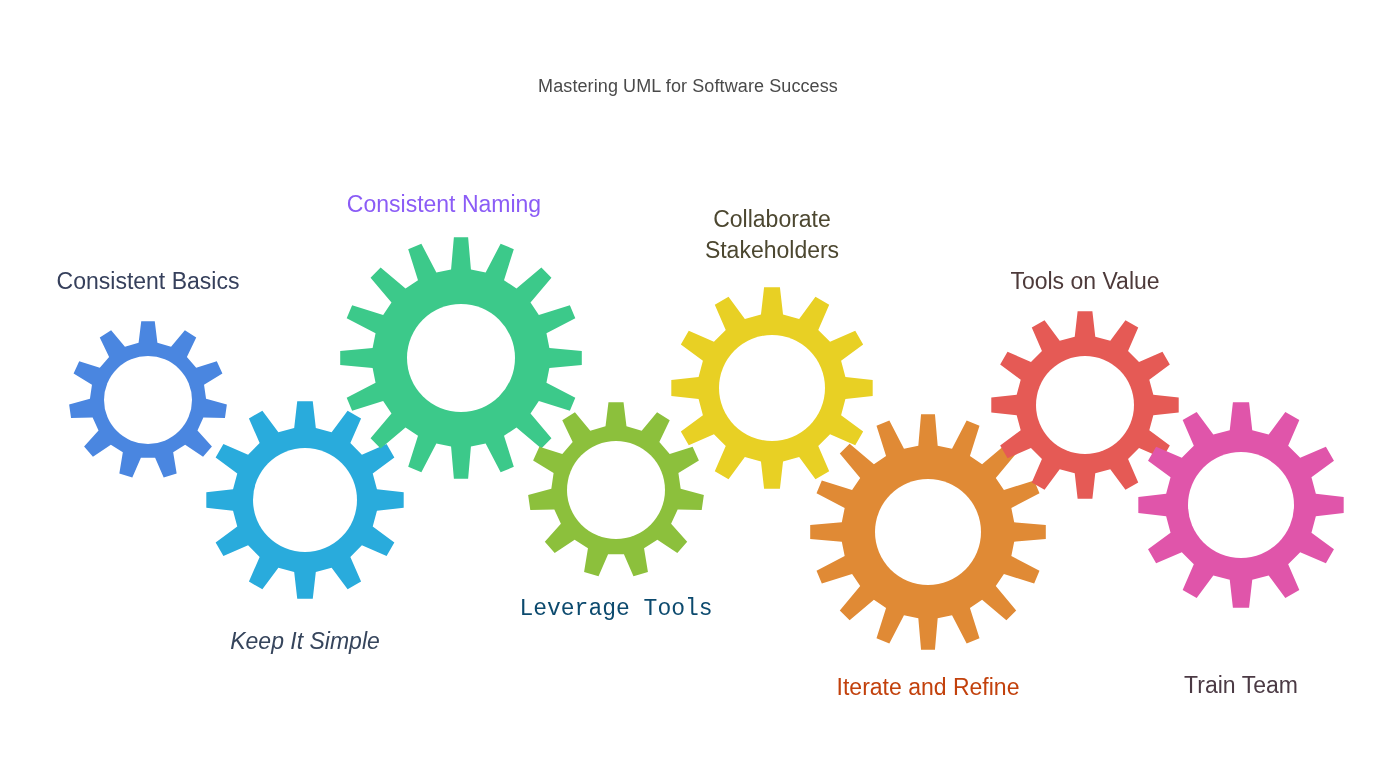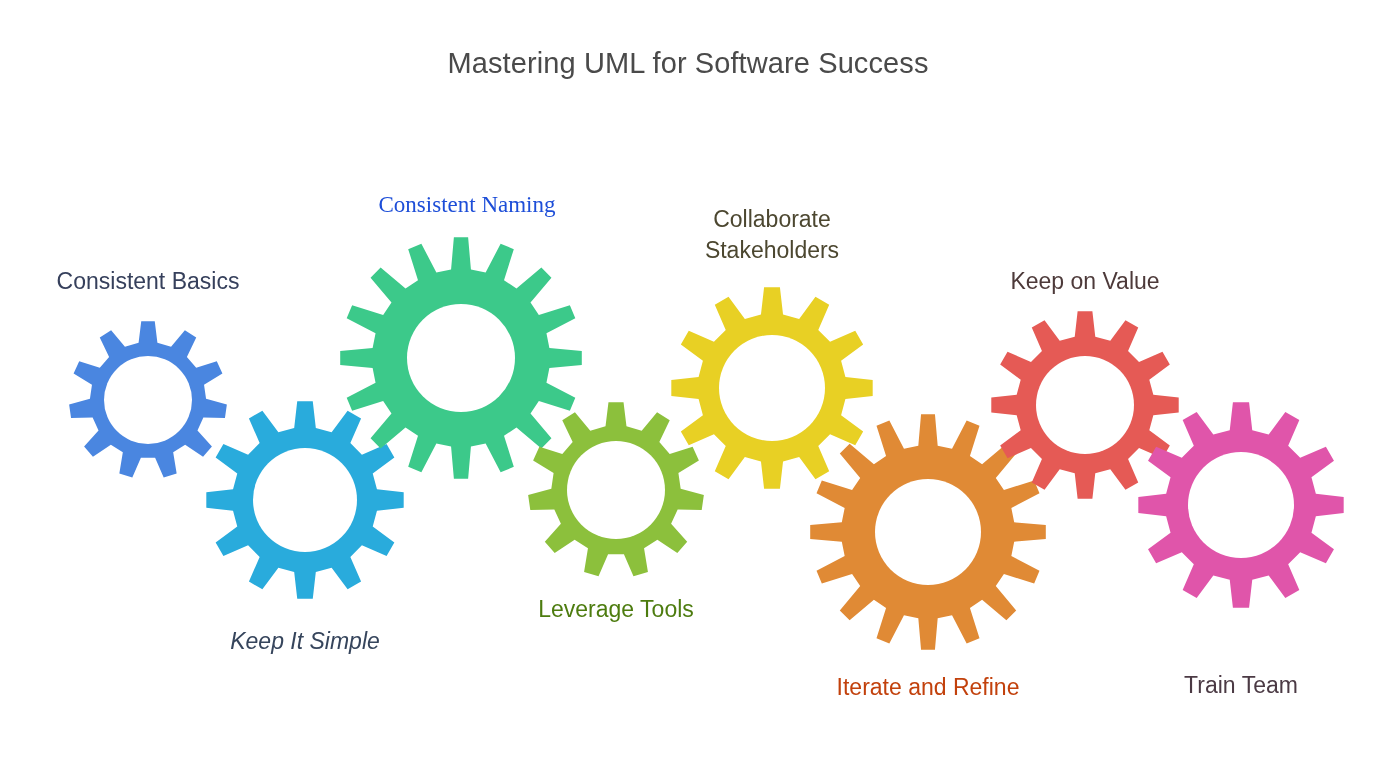--- a/index.html
+++ b/index.html
@@ -15,24 +15,24 @@
   #canvas {
     position: relative;
     width: 1376px;
     height: 767px;
     background: #ffffff;
     overflow: hidden;
   }
   #diagram-title {
     position: absolute;
     left: 0;
-    top: 47px;
+    top: 76px;
     width: 1376px;
     text-align: center;
-    font-size: 29px;
+    font-size: 18px;
     font-weight: 400;
     color: #4a4a4a;
     letter-spacing: 0.1px;
     white-space: nowrap;
   }
   #gear-layer {
     position: absolute;
     left: 0;
     top: 0;
     width: 1376px;
@@ -86,22 +86,22 @@
       </g>
       <g>
         <path d="M1229.74,430.14L1232.92,402.32L1249.08,402.32L1252.26,430.14L1268.68,434.54L1268.68,434.54L1285.34,412.03L1299.34,420.12L1288.18,445.79L1300.21,457.82L1300.21,457.82L1325.88,446.66L1333.97,460.66L1311.46,477.32L1315.86,493.74L1315.86,493.74L1343.68,496.92L1343.68,513.08L1315.86,516.26L1311.46,532.68L1311.46,532.68L1333.97,549.34L1325.88,563.34L1300.21,552.18L1288.18,564.21L1288.18,564.21L1299.34,589.88L1285.34,597.97L1268.68,575.46L1252.26,579.86L1252.26,579.86L1249.08,607.68L1232.92,607.68L1229.74,579.86L1213.32,575.46L1213.32,575.46L1196.66,597.97L1182.66,589.88L1193.82,564.21L1181.79,552.18L1181.79,552.18L1156.12,563.34L1148.03,549.34L1170.54,532.68L1166.14,516.26L1166.14,516.26L1138.32,513.08L1138.32,496.92L1166.14,493.74L1170.54,477.32L1170.54,477.32L1148.03,460.66L1156.12,446.66L1181.79,457.82L1193.82,445.79L1193.82,445.79L1182.66,420.12L1196.66,412.03L1213.32,434.54L1229.74,430.14Z" fill="#e055aa"></path>
         <circle cx="1241" cy="505" r="53" fill="#ffffff"></circle>
       </g>
     </svg>
 
   <div id="label-layer">
       <div class="gear-label" style="left: 148px; top: 266px; color: rgb(54, 64, 92);">Consistent Basics</div>
       <div class="gear-label" style="left: 305px; top: 626px; color: rgb(54, 69, 92); font-style: italic;">Keep It Simple</div>
-      <div class="gear-label" style="left: 467px; top: 189px; color: #1d4ed8; font-family: Liberation Serif, serif;">Consistent Naming</div>
-      <div class="gear-label" style="left: 616px; top: 594px; color: #4d7c0f;">Leverage Tools</div>
+      <div class="gear-label" style="left: 444px; top: 189px; color: #8b5cf6;">Consistent Naming</div>
+      <div class="gear-label" style="left: 616px; top: 594px; color: #0c4a6e; font-family: Liberation Mono, monospace;">Leverage Tools</div>
       <div class="gear-label" style="left: 772px; top: 204px; color: rgb(76, 71, 48);">Collaborate
 Stakeholders</div>
       <div class="gear-label" style="left: 928px; top: 672px; color: #c2410c;">Iterate and Refine</div>
-      <div class="gear-label" style="left: 1085px; top: 266px; color: rgb(77, 58, 58);">Keep on Value</div>
+      <div class="gear-label" style="left: 1085px; top: 266px; color: rgb(77, 58, 58);">Tools on Value</div>
       <div class="gear-label" style="left: 1241px; top: 626px; color: rgb(75, 58, 68); margin-top: 44px;">Train Team</div>
     </div>
 
 </div>
 
 </body></html>

